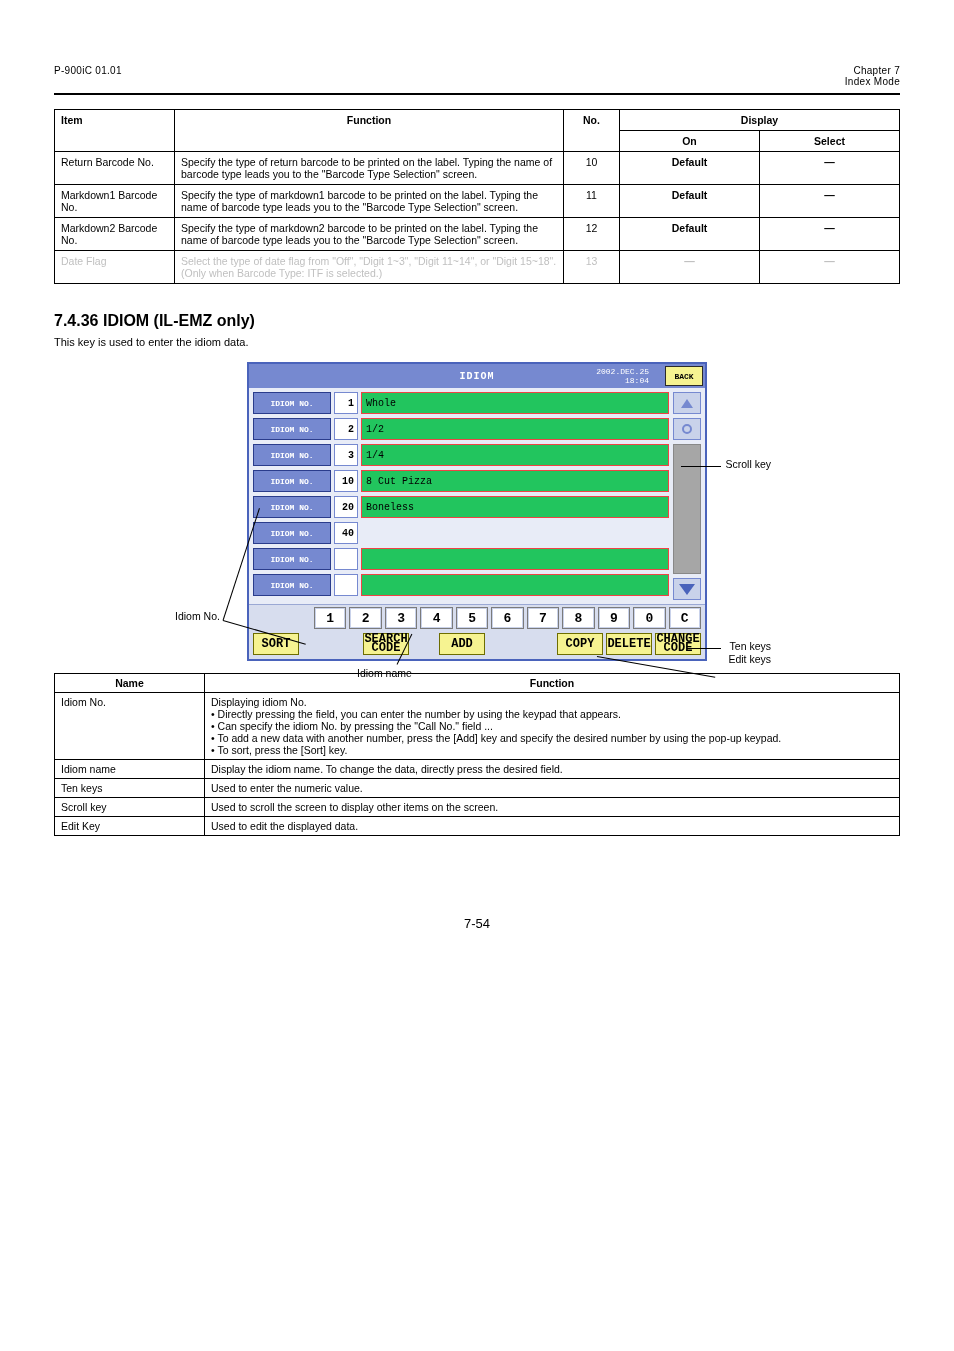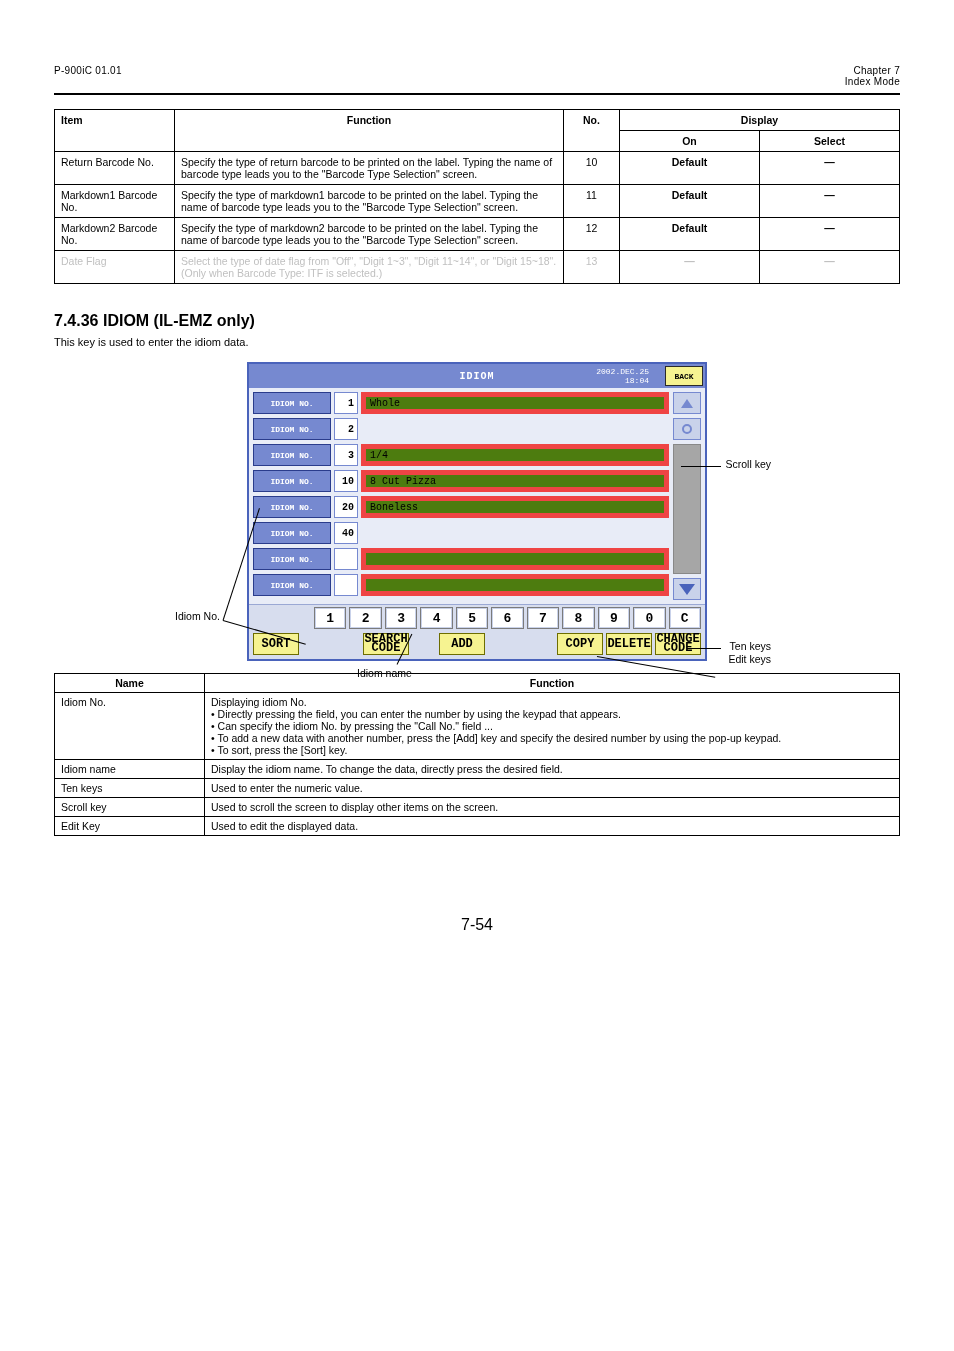--- a/index.html
+++ b/index.html
@@ -116,22 +116,22 @@
     width: 24px;
     background: #fff;
     border: 1px solid #7689d0;
     text-align: right;
     padding: 0 3px;
     font-weight: bold;
     display:flex; align-items:center; justify-content:flex-end;
   }
   .shot .row .val {
     flex: 1;
-    background: #4d7c0f;
-    border: 5px solid #ef4444;
+    background: #22c55e;
+    border: 1px solid #ef4444;
     padding: 0 4px;
     display:flex; align-items:center;
   }
 
   .shot .scrollcol {
     width: 34px;
     padding: 4px 4px 4px 2px;
     display: flex;
     flex-direction: column;
     gap: 4px;
@@ -199,21 +199,21 @@
   }
   table.expl th, table.expl td {
     border: 1px solid #000;
     padding: 3px 6px;
     vertical-align: top;
   }
   table.expl th { text-align:center; font-weight:bold; }
   table.expl th.k-name { width: 150px; }
 
   
-  .pgnum { text-align:center; font-size: 16px; margin-top: 80px; }
+  .pgnum { text-align:center; font-size: 13px; margin-top: 80px; }
 </style>
 </head>
 <body>
 
 <div class="page">
 
   <div class="running-header">
     <span>P-900iC  01.01</span>
     <span class="right">
       <span>Chapter 7</span><br>
@@ -299,20 +299,21 @@
       <div class="body">
         <div class="grid" id="shot-grid">
             <div class="row">
               <div class="lab">IDIOM NO.</div>
               <div class="num">1</div>
               <div class="val">Whole</div>
             </div>
             <div class="row">
               <div class="lab">IDIOM NO.</div>
               <div class="num">2</div>
+              <div class="val">1/2</div>
             </div>
             <div class="row">
               <div class="lab">IDIOM NO.</div>
               <div class="num">3</div>
               <div class="val">1/4</div>
             </div>
             <div class="row">
               <div class="lab">IDIOM NO.</div>
               <div class="num">10</div>
               <div class="val">8 Cut Pizza</div>

